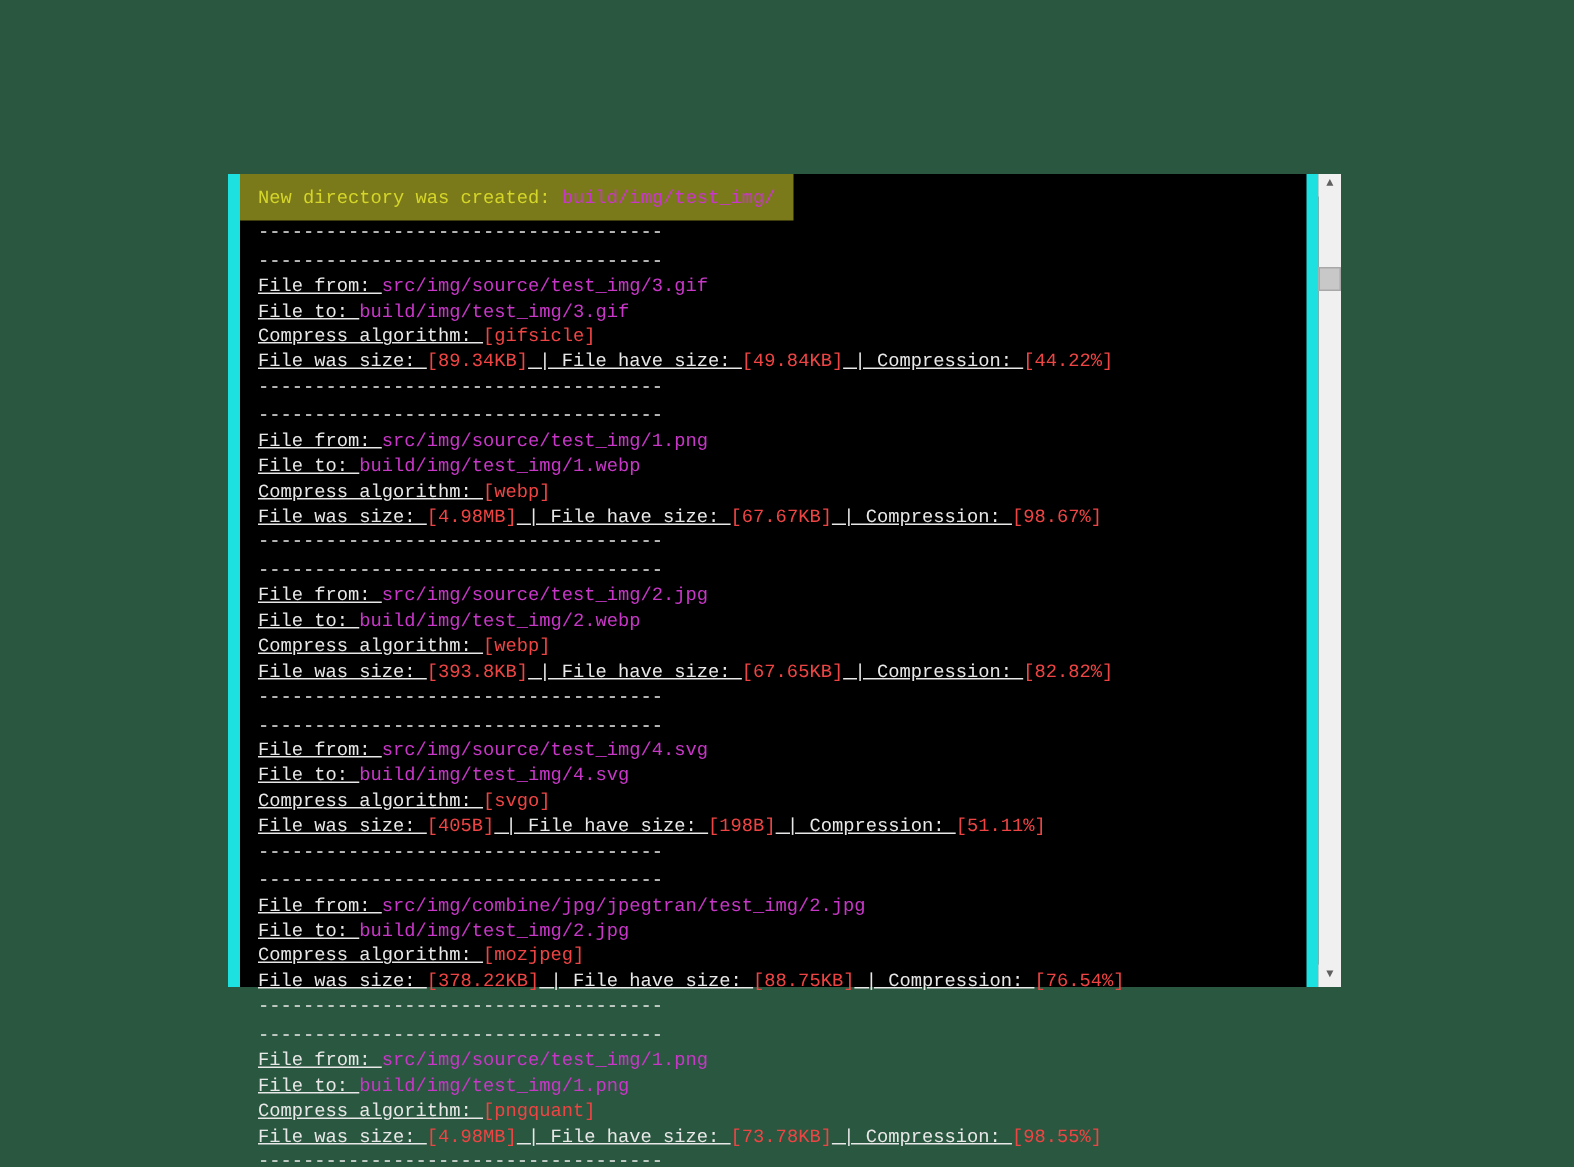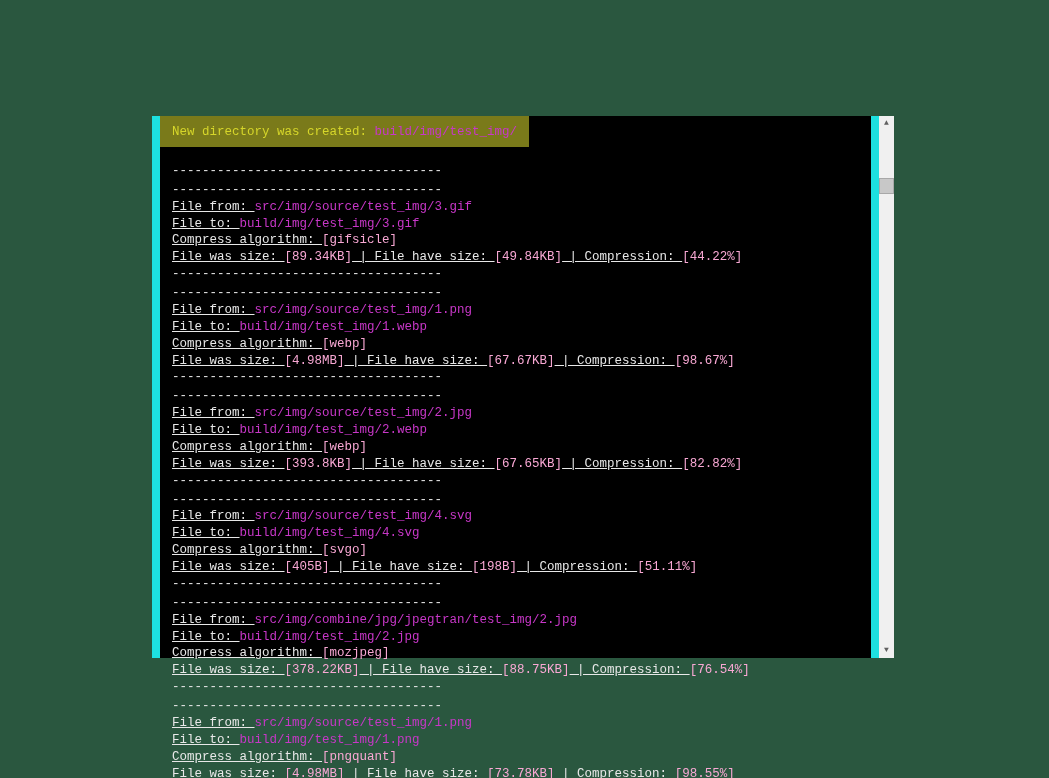--- a/index.html
+++ b/index.html
@@ -14,21 +14,20 @@
   }
   .terminal-container {
     position: absolute;
     left: 160px;
     top: 116px;
     width: 730px;
     height: 542px;
     background: #000;
     display: flex;
     flex-direction: column;
-    gap: 16px;
   }
   .accent-left {
     position: absolute;
     left: 152px;
     top: 116px;
     width: 8px;
     height: 542px;
     background: #1de0e0;
   }
   .accent-right {
@@ -89,21 +88,21 @@
     width: fit-content;
     white-space: pre;
   }
   .term-body {
     padding: 0 12px 4px 12px;
     white-space: pre;
     color: #fff;
   }
   .c-white { color: #e8e8e8; text-decoration: underline; }
   .c-magenta { color: #c837c8; }
-  .c-green { color: #f9a8d4; }
+  .c-green { color: #ef4444; }
   .c-yellow { color: #d6d62a; }
 
   .block { margin-top: 2px; }
   .sep { color: #e8e8e8; letter-spacing: 0; }
 </style>
 </head>
 <body>
 
 <div class="accent-left"></div>
 

